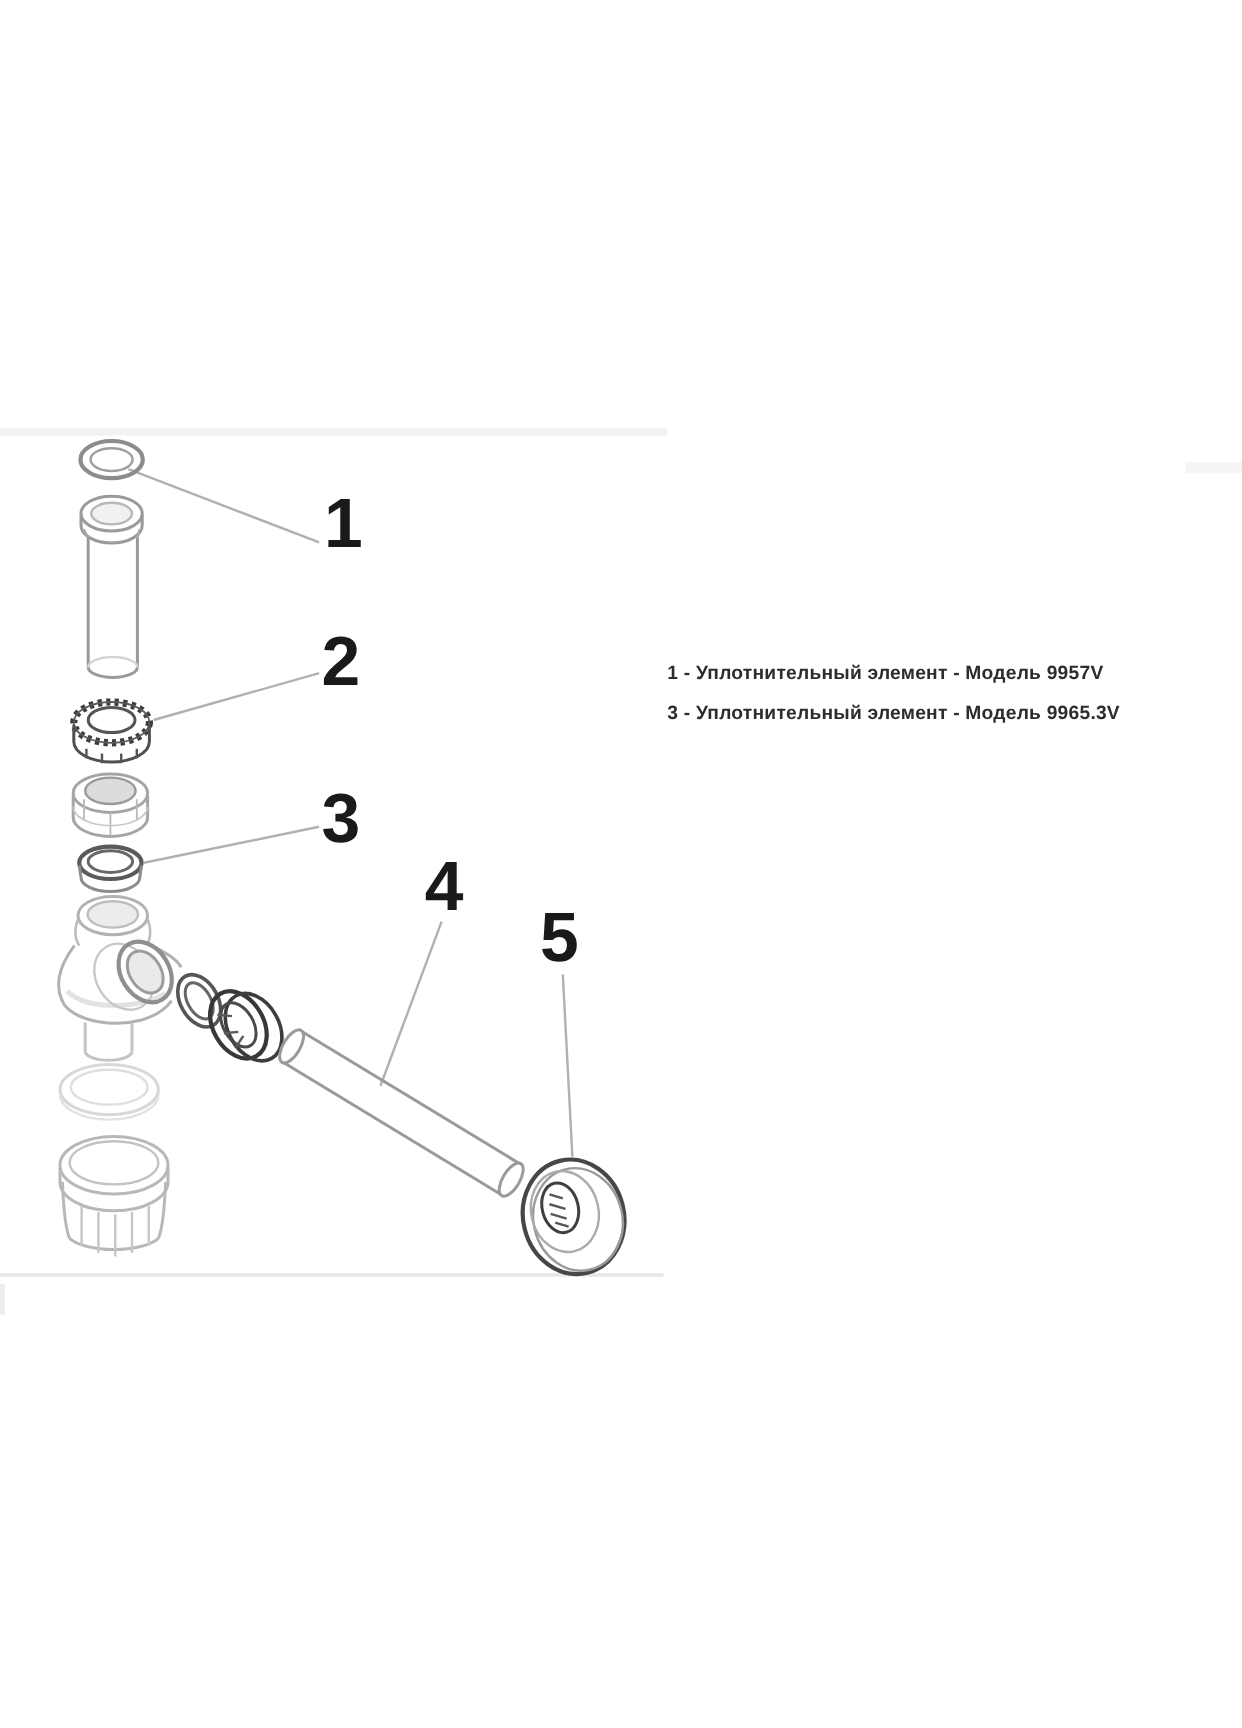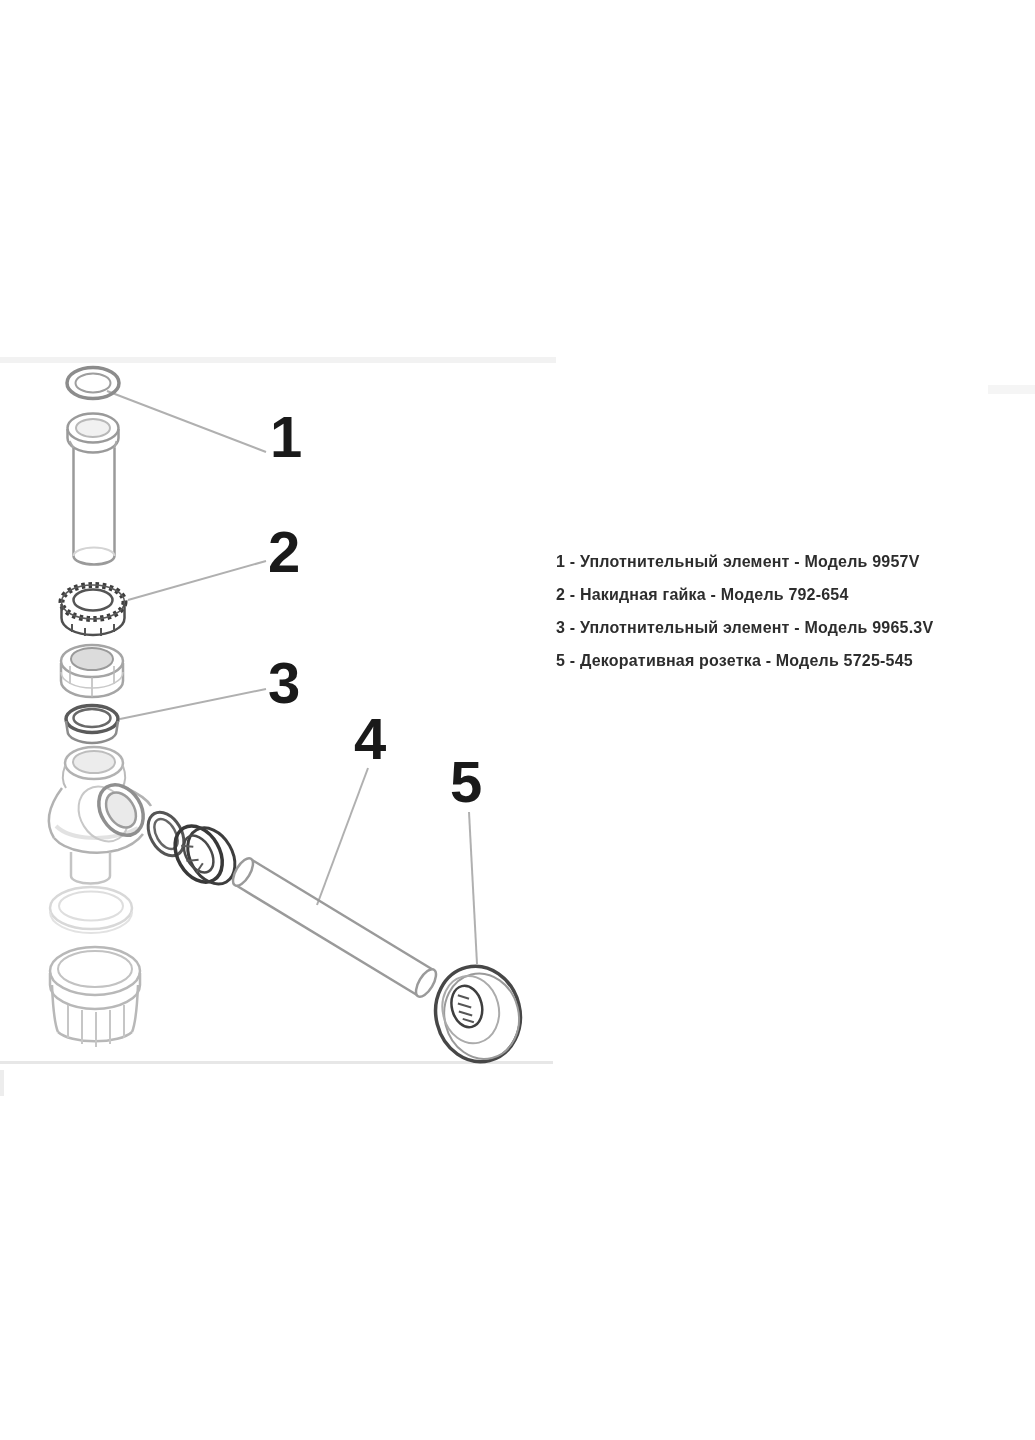--- a/index.html
+++ b/index.html
@@ -164,18 +164,16 @@
   </svg>
 
   <div class="callout" style="left:270px; top:408px;">1</div>
   <div class="callout" style="left:268px; top:523px;">2</div>
   <div class="callout" style="left:268px; top:654px;">3</div>
   <div class="callout" style="left:354px; top:710px;">4</div>
   <div class="callout" style="left:450px; top:753px;">5</div>
 
   <div class="legend">
     <div class="legend-line">1 - Уплотнительный элемент - Модель 9957V</div>
-    <div class="legend-line">2 - Накидная гайка - Модель 792-654</div>
     <div class="legend-line">3 - Уплотнительный элемент - Модель 9965.3V</div>
-    <div class="legend-line">5 - Декоративная розетка - Модель 5725-545</div>
   </div>
 
 </div>
 
 </body></html>

